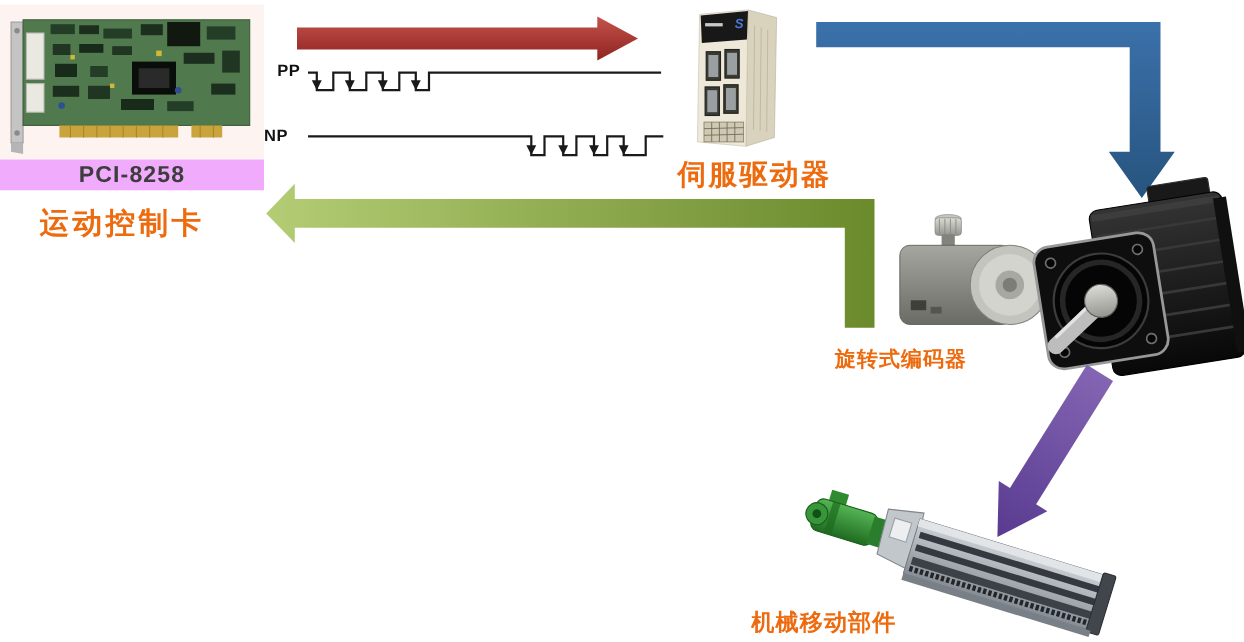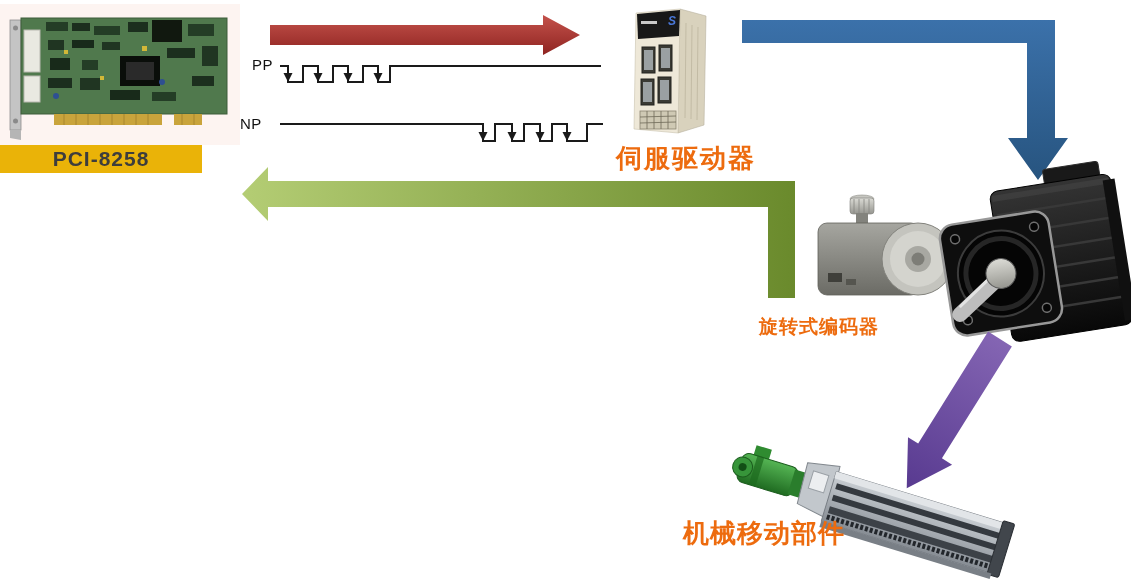--- a/index.html
+++ b/index.html
@@ -10,34 +10,34 @@
     overflow:hidden;
     font-family:"Liberation Sans","DejaVu Sans",sans-serif;
   }
   .abs{position:absolute;}
   svg.layer{position:absolute;left:0;top:0;}
   .photo-bg{
     left:0;top:4px;width:240px;height:141px;
     background:#fdf4f1;
   }
   .model-band{
-    left:0;top:145px;width:202px;height:28px;
-    background:#eab308;
+    left:0;top:145px;width:240px;height:28px;
+    background:#f0abfc;
     display:flex;align-items:center;justify-content:center;
     font-size:21px;font-weight:700;color:#3d3d3d;letter-spacing:1px;
   }
   .zh-label{
     color:#ed6b0e;font-weight:700;white-space:nowrap;
   }
   .lbl-controller{left:36px;top:185px;font-size:27px;letter-spacing:3px;}
   .lbl-driver{left:596px;top:141px;font-size:26px;letter-spacing:2px;margin-left:20px;}
   .lbl-encoder{left:759px;top:314px;font-size:19px;letter-spacing:1px;}
-  .lbl-actuator{left:683px;top:516px;font-size:26px;letter-spacing:1px;}
+  .lbl-actuator{left:683px;top:552px;font-size:21px;letter-spacing:1px;}
   .sig-label{
-    color:#111111;font-size:15px;font-weight:400;letter-spacing:0.5px;
+    color:#111111;font-size:15px;font-weight:700;letter-spacing:0.5px;
   }
   .lbl-pp{left:252px;top:56px;}
   .lbl-np{left:240px;top:115px;text-align:right;}
 </style>
 </head>
 <body>
 
 <div class="canvas">
 
   <div class="abs photo-bg"></div>
@@ -259,20 +259,21 @@
       </g>
     </g>
 
     <g transform="translate(1000,339) rotate(122)">
       <path fill="url(#gradPurple)" d="M0,-14 H132 V-26 L176,0 L132,26 V14 H0 Z"></path>
     </g>
   </svg>
 
   <div class="abs model-band">PCI-8258</div>
 
+  <div class="abs zh-label lbl-controller">运动控制卡</div>
 
   <div class="abs zh-label lbl-driver">伺服驱动器</div>
 
   <div class="abs zh-label lbl-encoder">旋转式编码器</div>
 
   <div class="abs zh-label lbl-actuator">机械移动部件</div>
 
   <div class="abs sig-label lbl-pp">PP</div>
 
   <div class="abs sig-label lbl-np">NP</div>

